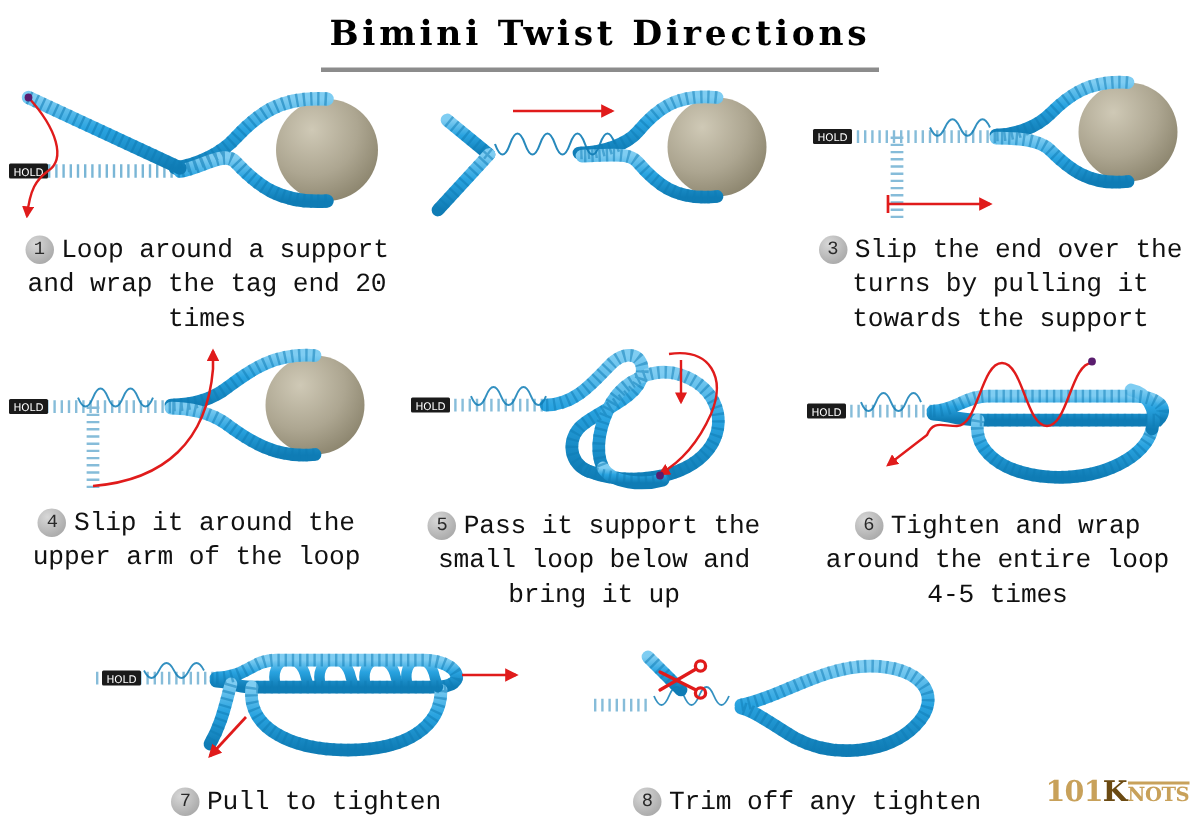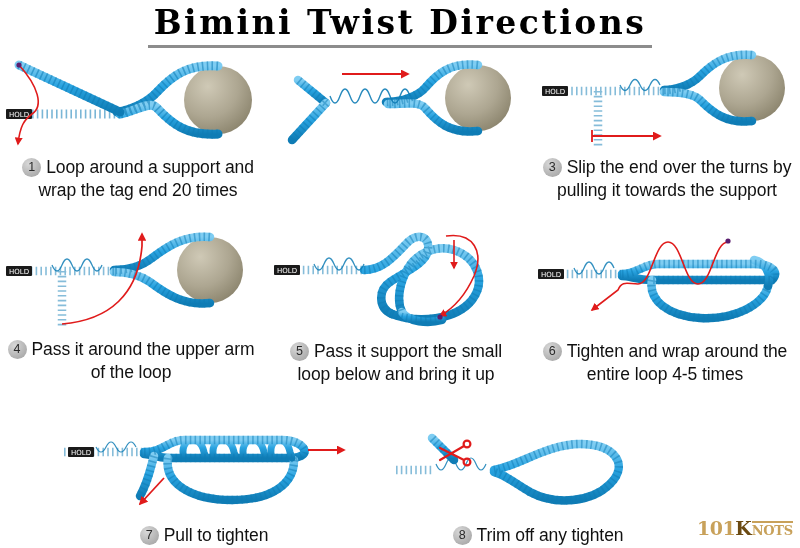--- a/index.html
+++ b/index.html
@@ -21,21 +21,21 @@
     position: absolute;
     top: 4px;
     left: 0;
     width: 800px;
     text-align: center;
   }
   #page-title {
     display: inline-block;
     font-family: "DejaVu Serif", serif;
     font-weight: bold;
-    font-size: 33px;
+    font-size: 23px;
     letter-spacing: 2.5px;
     color: #000000;
     padding: 0 6px 3px 6px;
     border-bottom: 3px solid #8c8c8c;
     line-height: 38px;
     white-space: nowrap;
   }
 
   
   #steps-grid {
@@ -48,21 +48,21 @@
   .step {
     position: absolute;
     box-sizing: border-box;
   }
   .step-figure {
     width: 100%;
     display: block;
   }
   .step-caption {
     text-align: center;
-    font-family: Liberation Sans, sans-serif;
+    font-family: Liberation Mono, monospace;
     font-size: 17.5px;
     line-height: 23px;
     color: #111111;
     padding: 0 4px;
     letter-spacing: -0.1px;
   }
   .step-badge {
     display: inline-block;
     width: 19px;
     height: 19px;
@@ -239,21 +239,21 @@
         <path d="M112,43 L6,43"></path>
         <path d="M60,43 L60,98"></path>
       </g>
       <g>
         <rect x="4" y="38" width="26" height="10" rx="1" fill="#1a1a1a"></rect>
         <text x="17" y="46" font-family="DejaVu Sans, sans-serif" font-size="7" fill="#ffffff" text-anchor="middle">HOLD</text>
       </g>
       <path d="M60,96 C108,92 136,66 140,18 L140,6" fill="none" stroke="#e01b1b" stroke-width="1.7" marker-end="url(#ah)"></path>
     </svg>
     <div class="step-caption">
-      <span class="step-badge">4</span><span>Pass it around the upper arm of the loop</span>
+      <span class="step-badge">4</span><span>Slip it around the upper arm of the loop</span>
     </div>
   </div>
 
   <div class="step" id="step-5">
     <svg class="step-figure" viewBox="0 0 256 112">
       <g fill="none" stroke="url(#ropeG)" stroke-width="8.5" stroke-linecap="round">
         <path d="M6,42 L96,42"></path>
         <path d="M96,42 C116,42 128,26 140,14 C150,5 162,8 160,22 C158,36 136,44 122,54 C110,62 110,80 124,86"></path>
         <path d="M124,86 C150,96 188,92 204,72 C218,54 210,30 186,22 C168,16 148,26 140,40 C132,54 128,72 134,84"></path>
         <path d="M134,84 C140,94 160,96 174,92"></path>

